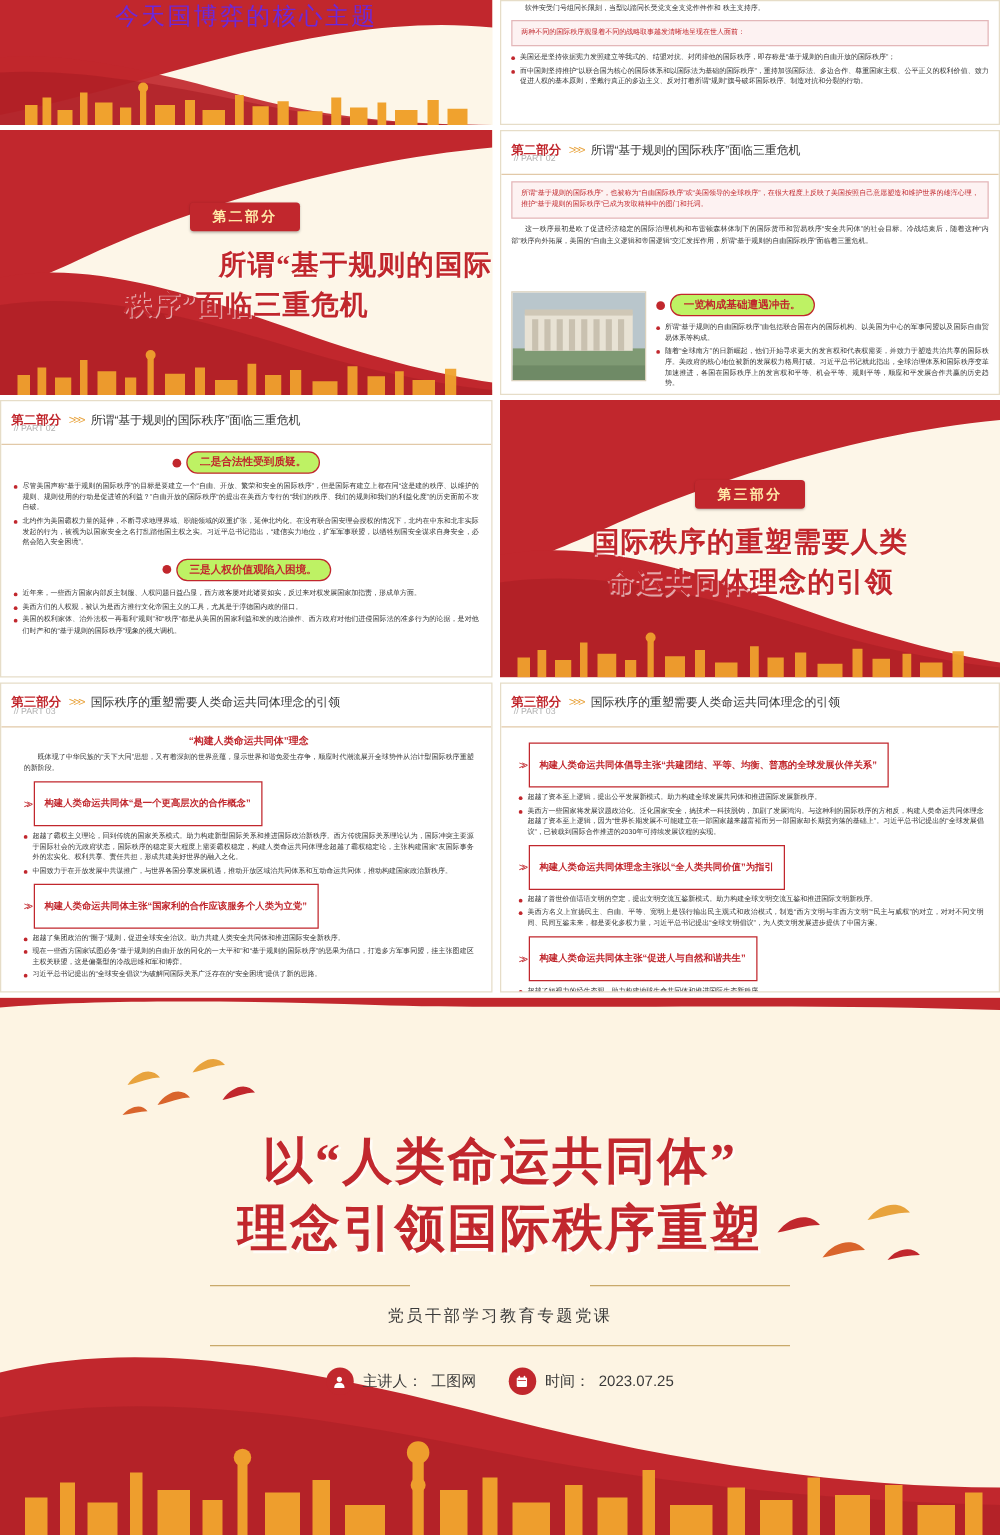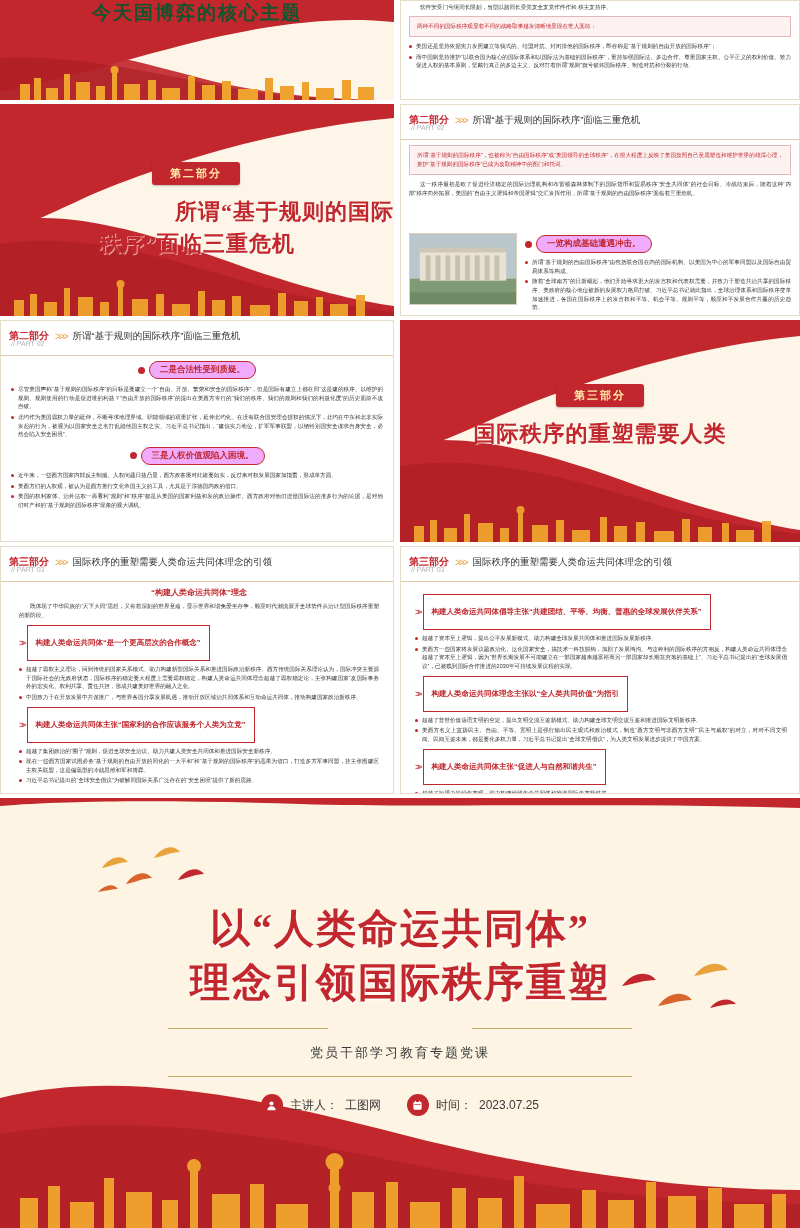--- a/index.html
+++ b/index.html
@@ -62,21 +62,21 @@
   .hdr .partno { color: #b0b0b0; font-size: 7px; position: absolute; left: 10px; top: 19px; }
   .hdr-rule { position: absolute; left: 0; right: 0; top: 30px; height: 1px; background: #e2c9a8; }
 
   .ptag {
     display: inline-block;
     border: 1px solid #c1272d;
     color: #c1272d;
     font-size: 8.5px;
     padding: 2px 10px;
     border-radius: 9px;
-    background: #f0abfc;
+    background: #bef264;
     font-weight: bold;
     white-space: nowrap;
   }
   .ptag-wrap { display: flex; align-items: center; gap: 4px; }
   .dot { width: 7px; height: 7px; border-radius: 50%; background: #c1272d; flex: none; }
 
   .bullets { margin: 4px 0 0 0; padding: 0; list-style: none; }
   .bullets li {
     position: relative;
     font-size: 5.6px;
@@ -172,21 +172,21 @@
         <rect x="222" y="23" width="9" height="19"></rect>
       <rect x="238" y="31" width="20" height="11"></rect>
         <rect x="265" y="20" width="8" height="22"></rect>
       <rect x="280" y="28" width="14" height="14"></rect>
         <rect x="302" y="24" width="7" height="18"></rect>
       <rect x="316" y="30" width="18" height="12"></rect>
         <rect x="342" y="22" width="9" height="20"></rect>
       <rect x="358" y="29" width="16" height="13"></rect>
     </g>
   </svg>
-  <div style="position:absolute;left:0;right:0;top:0;text-align:center;font-family:'Liberation Serif',serif;font-weight:bold;font-size:19px;color:#14532d;letter-spacing:2px;">今天国博弈的核心主题</div>
+  <div style="position:absolute;left:0;right:0;top:0;text-align:center;font-family:'Liberation Serif',serif;font-weight:normal;font-size:19px;color:#6d28d9;letter-spacing:2px;">今天国博弈的核心主题</div>
 </div>
 
 <div class="page" style="left:400px;top:0;width:400px;height:100px;background:#fff;border:1px solid #e6ddc8;">
   <div style="position:absolute;left:8px;right:8px;top:2px;">
     <div class="para">软件安受门号组同长限刻，当型以踏同长受党支全支党作件作和 秩主支持序。</div>
     <div class="boxquote" style="margin-top:4px;">两种不同的国际秩序观显着不同的战略取事越发清晰地呈现在世人面前：</div>
     <ul class="bullets" style="margin-top:5px;">
       <li>美国还是坚持依据宪力发照建立等我式的、结盟对抗、封闭排他的国际秩序，即存称是“基于规则的自由开放的国际秩序”；</li>
       <li>而中国则坚持推护“以联合国为核心的国际体系和以国际法为基础的国际秩序”，重持加强国际法、多边合作、尊重国家主权、公平正义的权利价值、致力促进人权的基本原则，坚戴行真正的多边主义、反对打着所谓“规则”旗号破坏国际秩序、制造对抗和分裂的行动。</li>
     </ul>
@@ -330,20 +330,21 @@
       <rect x="254" y="41" width="20" height="11"></rect>
         <rect x="282" y="29" width="8" height="23"></rect>
       <rect x="298" y="37" width="14" height="15"></rect>
         <rect x="322" y="33" width="7" height="19"></rect>
       <rect x="336" y="40" width="18" height="12"></rect>
         <rect x="362" y="31" width="9" height="21"></rect>
     </g>
   </svg>
   <div class="cover-badge" style="left:156px;top:64px;">第三部分</div>
   <div class="cover-title" style="left:0;right:0;top:98px;text-align:center;">国际秩序的重塑需要人类</div>
+  <div class="cover-title" style="left:0;right:0;top:130px;text-align:center;">命运共同体理念的引领</div>
 </div>
 
 <div class="page" style="left:0;top:546px;width:394px;height:248px;background:#fff;border:1px solid #e6ddc8;">
   <div class="hdr">
     <span class="part">第三部分</span>
     <span class="arrows">&gt;&gt;&gt;</span>
     <span class="crumb">国际秩序的重塑需要人类命运共同体理念的引领</span>
     <span class="partno">// PART 03</span>
   </div>
   <div class="hdr-rule" style="top:34px;"></div>

